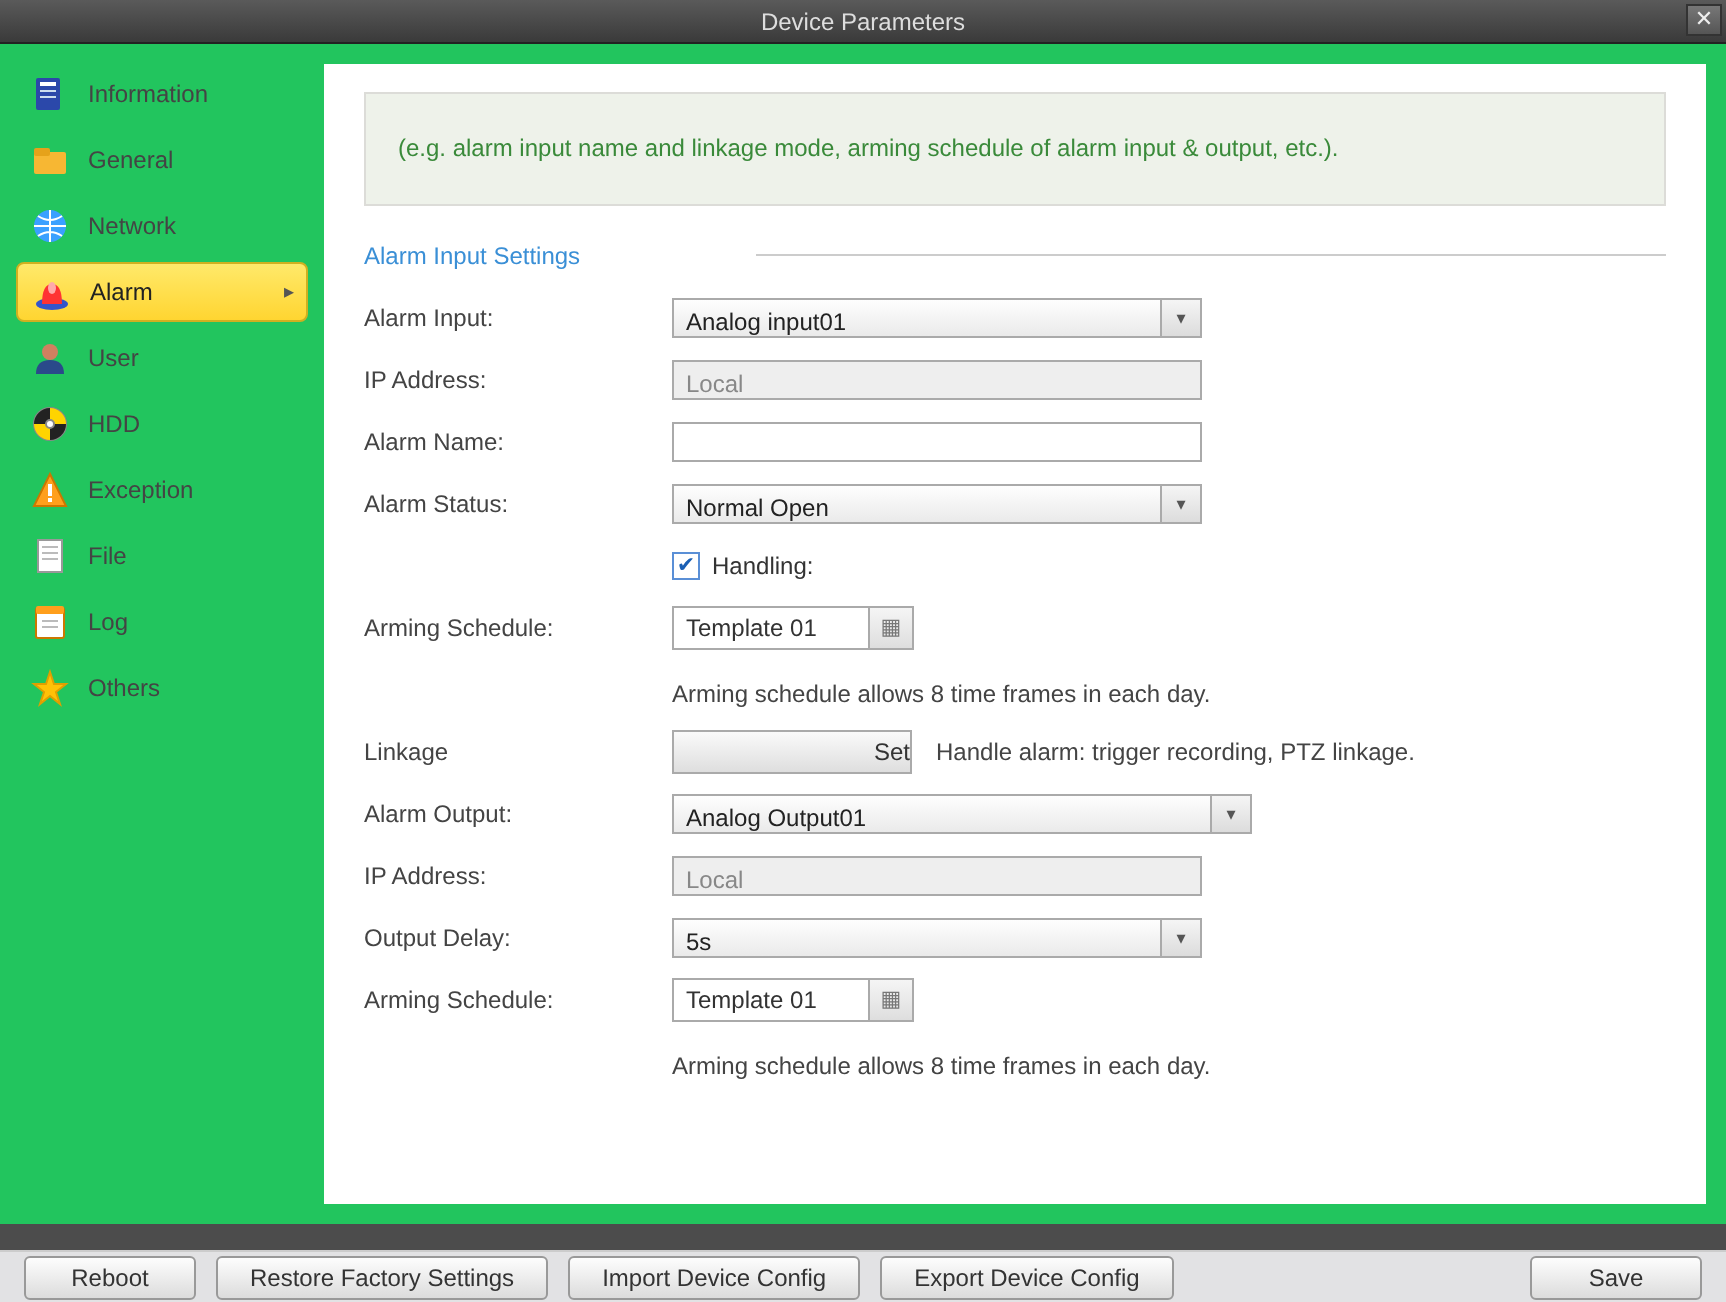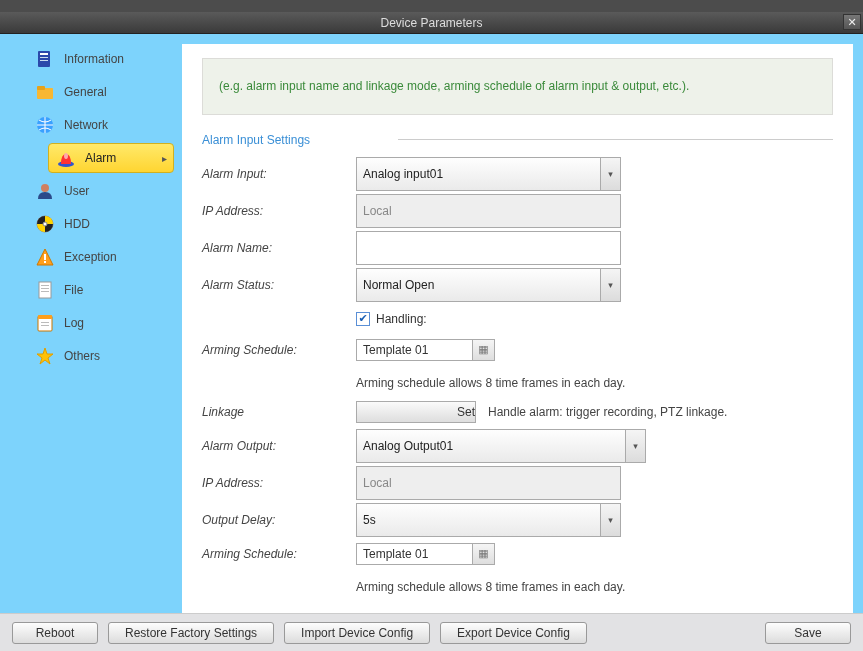--- a/index.html
+++ b/index.html
@@ -15,60 +15,57 @@
 }
 .titlebar {
   height: 22px;
   background: linear-gradient(#5a5a5a,#3a3a3a);
   color: #ddd;
   text-align: center;
   line-height: 22px;
   font-size: 12px;
   position: relative;
   border-bottom: 1px solid #222;
-  margin-top: 12px;
 }
 .close-btn {
   position: absolute;
   right: 2px; top: 2px;
   width: 18px; height: 16px;
   background: linear-gradient(#777,#555);
   border: 1px solid #333;
   color: #eee;
   font-size: 11px;
   line-height: 14px;
   text-align: center;
   cursor: pointer;
 }
 .container {
   display: flex;
   width: 100%;
   height: 590px;
-  background: #7dd3fc;
-  padding-left: 20px;
+  background: #22c55e;
 }
 .sidebar {
   width: 158px;
   padding: 10px 4px 0 8px;
 }
 .nav-item {
   display: flex;
   align-items: center;
   height: 30px;
   padding: 0 6px;
   margin-bottom: 3px;
   border-radius: 4px;
   cursor: pointer;
   color: #444;
 }
 .nav-item.active {
   background: linear-gradient(#ffe96a,#ffd531);
   border: 1px solid #d0b020;
   color: #222;
-  margin-left: 20px;
 }
 .nav-item .icon {
   width: 22px; height: 22px;
   margin-right: 8px;
   display: inline-flex;
   align-items: center; justify-content: center;
 }
 .nav-item .arrow {
   margin-left: auto;
   font-size: 10px;
@@ -107,29 +104,28 @@
 }
 .row {
   display: flex;
   align-items: center;
   min-height: 28px;
   margin-bottom: 3px;
 }
 .row .label {
   width: 154px;
   color: #444;
-  font-style: italic;
 }
 .select, .input {
   width: 265px;
-  height: 34px;
+  height: 20px;
   border: 1px solid #aaa;
   background: linear-gradient(#fefefe,#eaeaea);
   display: flex;
-  align-items: center;
+  align-items: flex-end;
   padding: 0 6px;
   position: relative;
   font-size: 12px;
   color: #222;
 }
 .select .caret {
   position: absolute;
   right: 0; top: 0;
   width: 20px; height: 100%;
   border-left: 1px solid #aaa;
@@ -155,38 +151,38 @@
 .smallbtn {
   width: 120px; height: 22px;
   border: 1px solid #aaa;
   background: linear-gradient(#fafafa,#dedede);
   text-align: right;
   line-height: 20px;
   cursor: pointer;
 }
 .tmpl-wrap { display:flex; align-items:center; }
 .tmpl-input {
-  width: 117px; height: 22px;
+  width: 99px; height: 22px;
   border: 1px solid #aaa;
   background: #fff;
   padding: 0 6px;
   display:flex; align-items:center;
 }
 .tmpl-btn {
   width: 22px; height: 22px;
   border: 1px solid #aaa; border-left: none;
   background: linear-gradient(#f5f5f5,#dedede);
   display:flex; align-items:center; justify-content:center;
 }
 .hint { color:#444; margin-left: 0; margin-top: 4px; }
 .after-text { margin-left: 12px; color:#444; }
 .footer {
   position: absolute;
   left: 0; right: 0; bottom: 0;
-  height: 38px;
+  height: 26px;
   background: #e2e2e4;
   border-top: 1px solid #ccc;
   display: flex;
   align-items: center;
   padding: 12px 12px;
 }
 .btn {
   height: 22px;
   padding: 0 16px;
   border: 1px solid #999;

